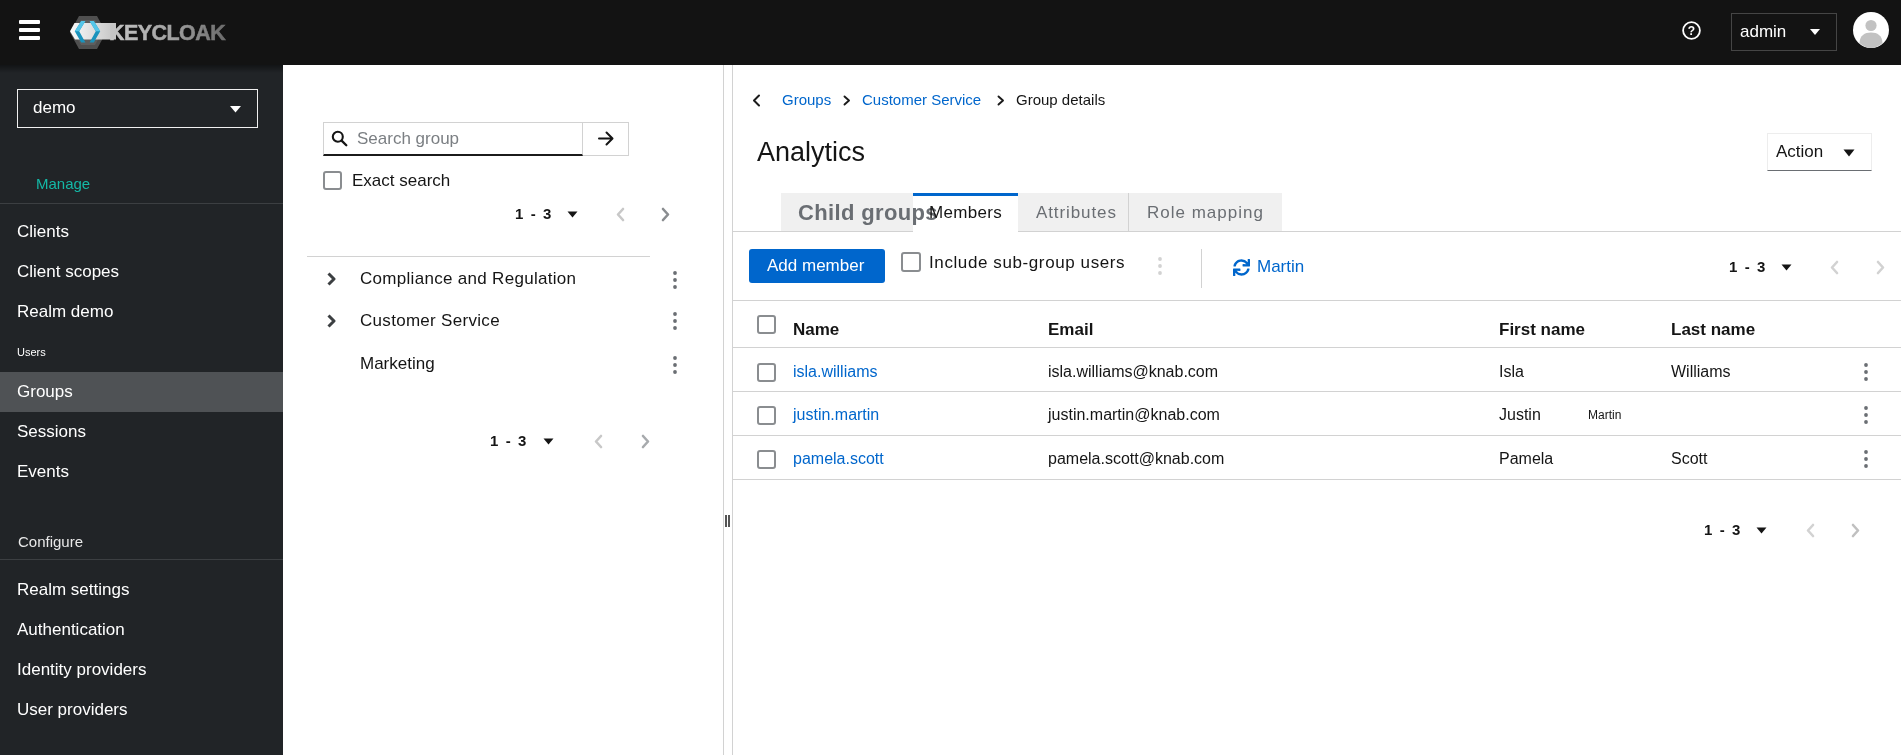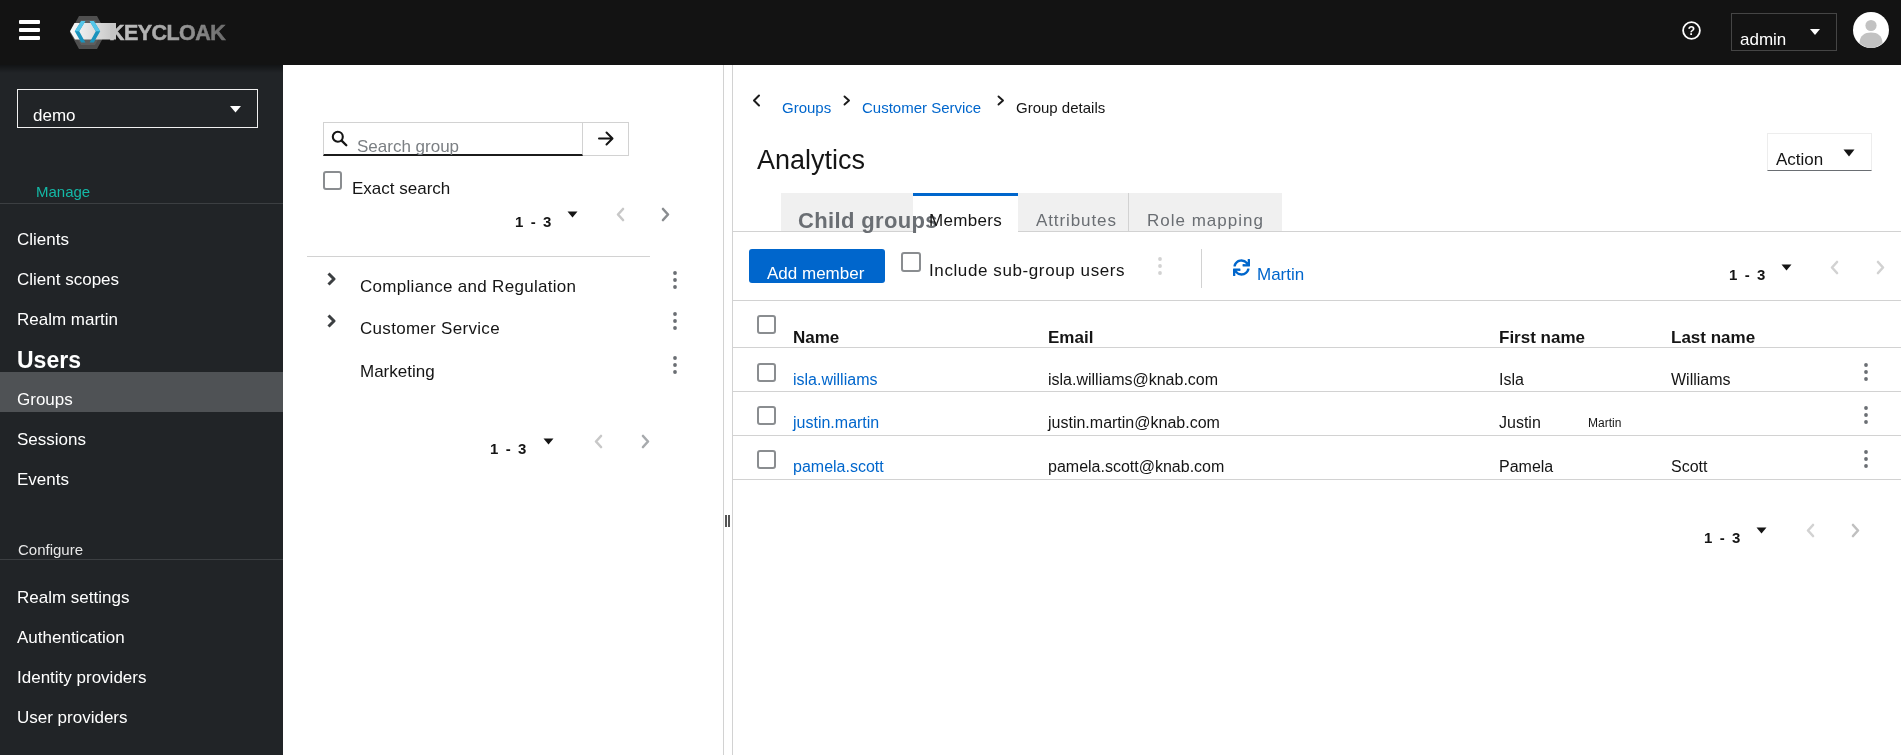--- a/index.html
+++ b/index.html
@@ -1,19 +1,19 @@
 <!DOCTYPE html>
 <html><head>
 <meta charset="utf-8">
 <style>
   * { margin:0; padding:0; box-sizing:border-box; }
   html,body { width:1901px; height:755px; overflow:hidden; background:#fff;
     font-family:"Liberation Sans", sans-serif; color:#151515; }
   .abs { position:absolute; }
-  .txt { position:absolute; white-space:nowrap; line-height:20px;margin-top:8px; }
+  .txt { position:absolute; white-space:nowrap; line-height:20px; }
   .b { font-weight:bold; }
 </style>
 </head>
 <body>
 
 <div class="abs" style="left:0;top:0;width:1901px;height:65px;background:#131313;padding-left:12px;">
 
   <div class="abs" style="left:19px;top:20px;width:21px;height:4px;background:#fff;border-radius:1px;"></div>
   <div class="abs" style="left:19px;top:28px;width:21px;height:4px;background:#fff;border-radius:1px;"></div>
   <div class="abs" style="left:19px;top:36px;width:21px;height:4px;background:#fff;border-radius:1px;"></div>
@@ -65,22 +65,22 @@
   <div class="txt" style="left:33px;top:33px;font-size:17px;color:#fff;">demo</div>
   <svg class="abs" style="left:229px;top:40px;" width="13" height="8" viewBox="0 0 13 8">
       <polygon points="1,1 12,1 6.5,7.5" fill="#fff"></polygon>
     </svg>
 
   <div class="txt" style="left:36px;top:109px;font-size:15px;color:#14b8a6;">Manage</div>
   <div class="abs" style="left:0;top:138px;width:283px;height:1px;background:#3c3f42;"></div>
   <div class="abs" style="left:0;top:307px;width:283px;height:40px;background:#4f5255;"></div>
   <div class="txt" style="left:17px;top:157px;font-size:17px;color:#fff;">Clients</div>
   <div class="txt" style="left:17px;top:197px;font-size:17px;color:#fff;">Client scopes</div>
-  <div class="txt" style="left:17px;top:237px;font-size:17px;color:#fff;">Realm martin</div>
-  <div class="txt" style="left:17px;top:277px;font-size:23px;color:#fff;font-weight:bold;">Users</div>
+  <div class="txt" style="left:17px;top:237px;font-size:17px;color:#fff;">Realm demo</div>
+  <div class="txt" style="left:17px;top:277px;font-size:11px;color:#fff;">Users</div>
   <div class="txt" style="left:17px;top:317px;font-size:17px;color:#fff;">Groups</div>
   <div class="txt" style="left:17px;top:357px;font-size:17px;color:#fff;">Sessions</div>
   <div class="txt" style="left:17px;top:397px;font-size:17px;color:#fff;">Events</div>
 
   <div class="txt" style="left:18px;top:467px;font-size:15px;color:#e8e8e8;">Configure</div>
   <div class="abs" style="left:0;top:494px;width:283px;height:1px;background:#3c3f42;"></div>
   <div class="txt" style="left:17px;top:515px;font-size:17px;color:#fff;">Realm settings</div>
   <div class="txt" style="left:17px;top:555px;font-size:17px;color:#fff;">Authentication</div>
   <div class="txt" style="left:17px;top:595px;font-size:17px;color:#fff;">Identity providers</div>
   <div class="txt" style="left:17px;top:635px;font-size:17px;color:#fff;">User providers</div>

